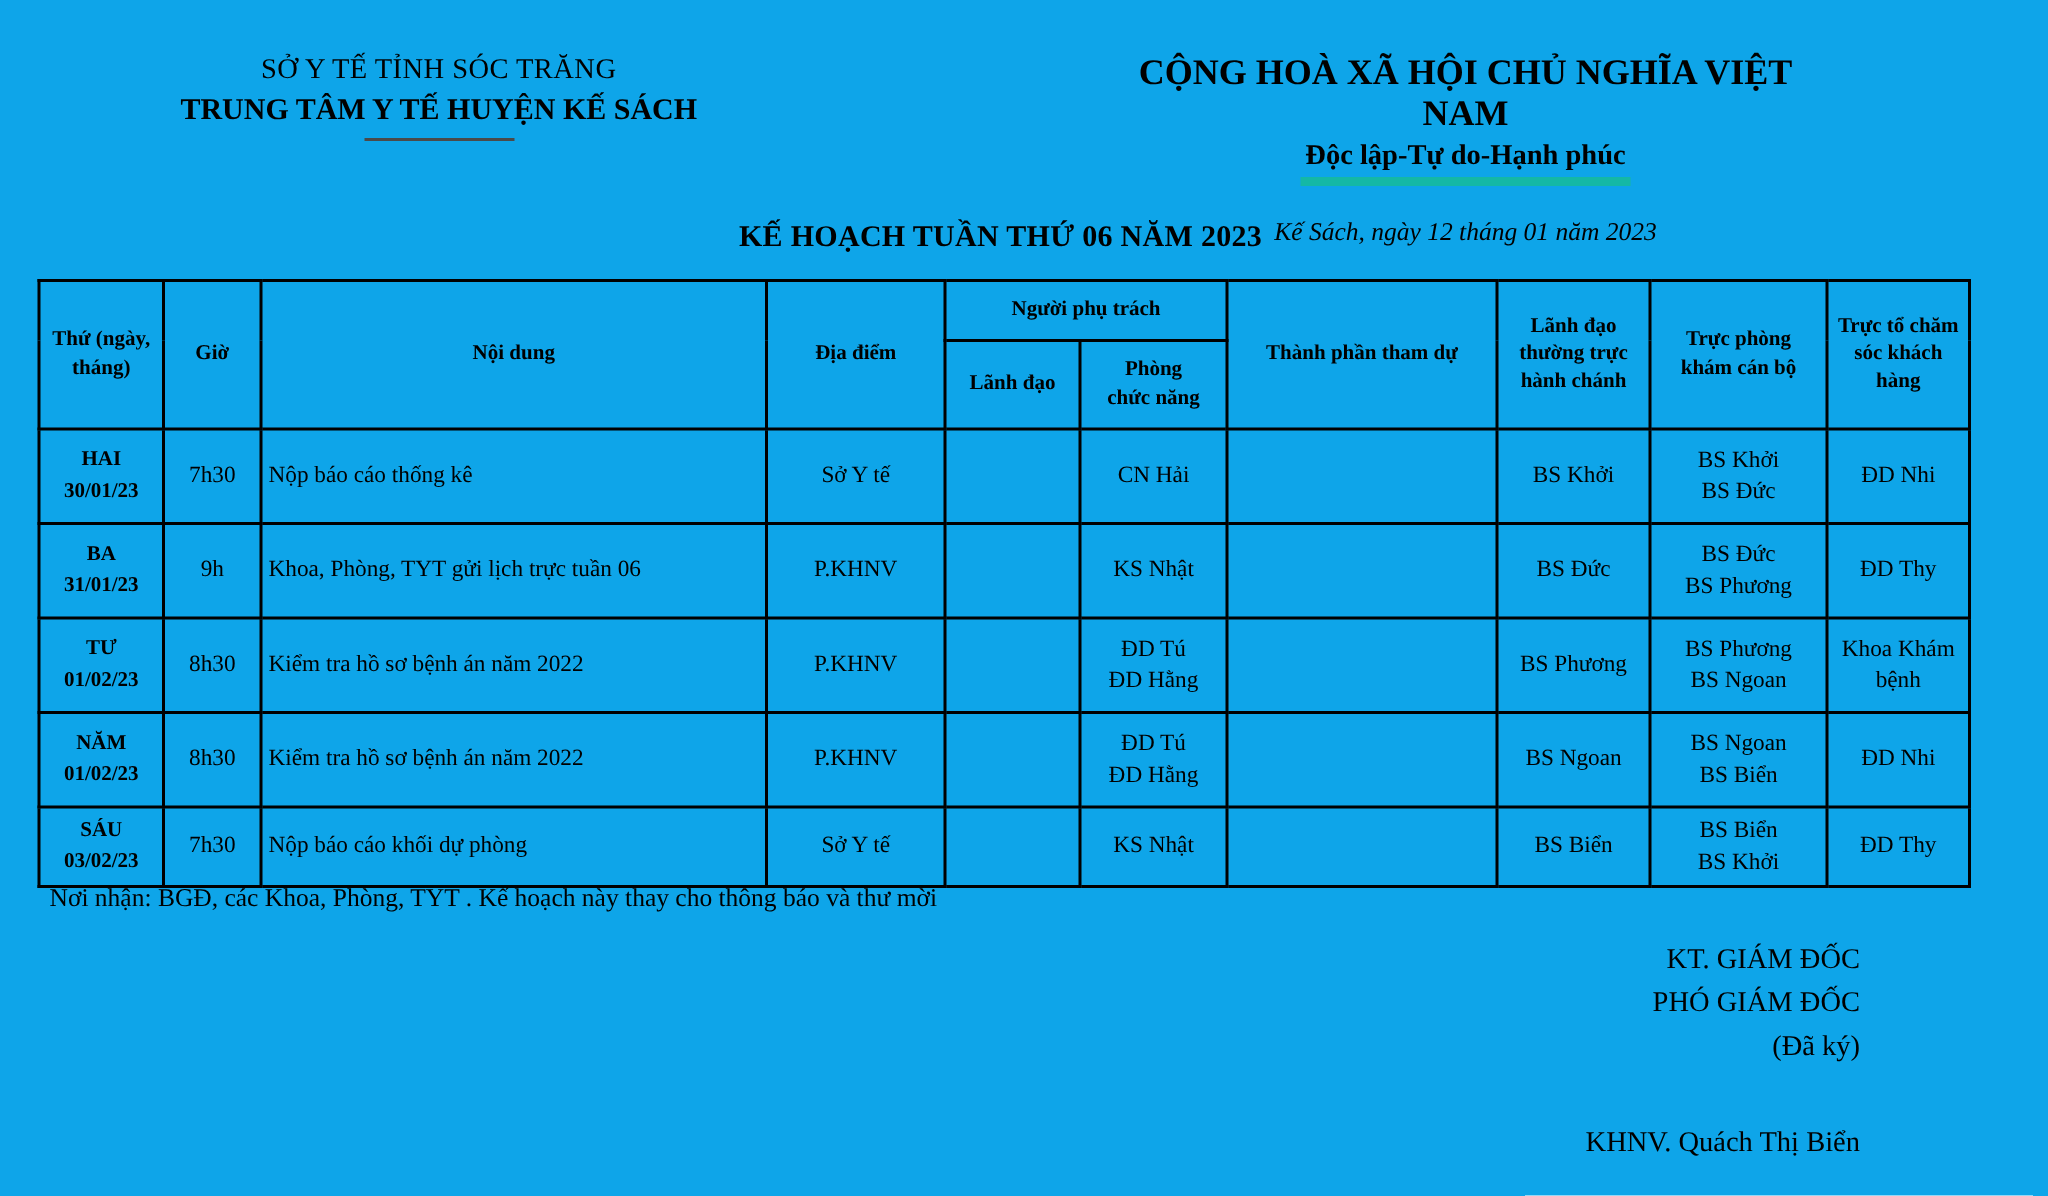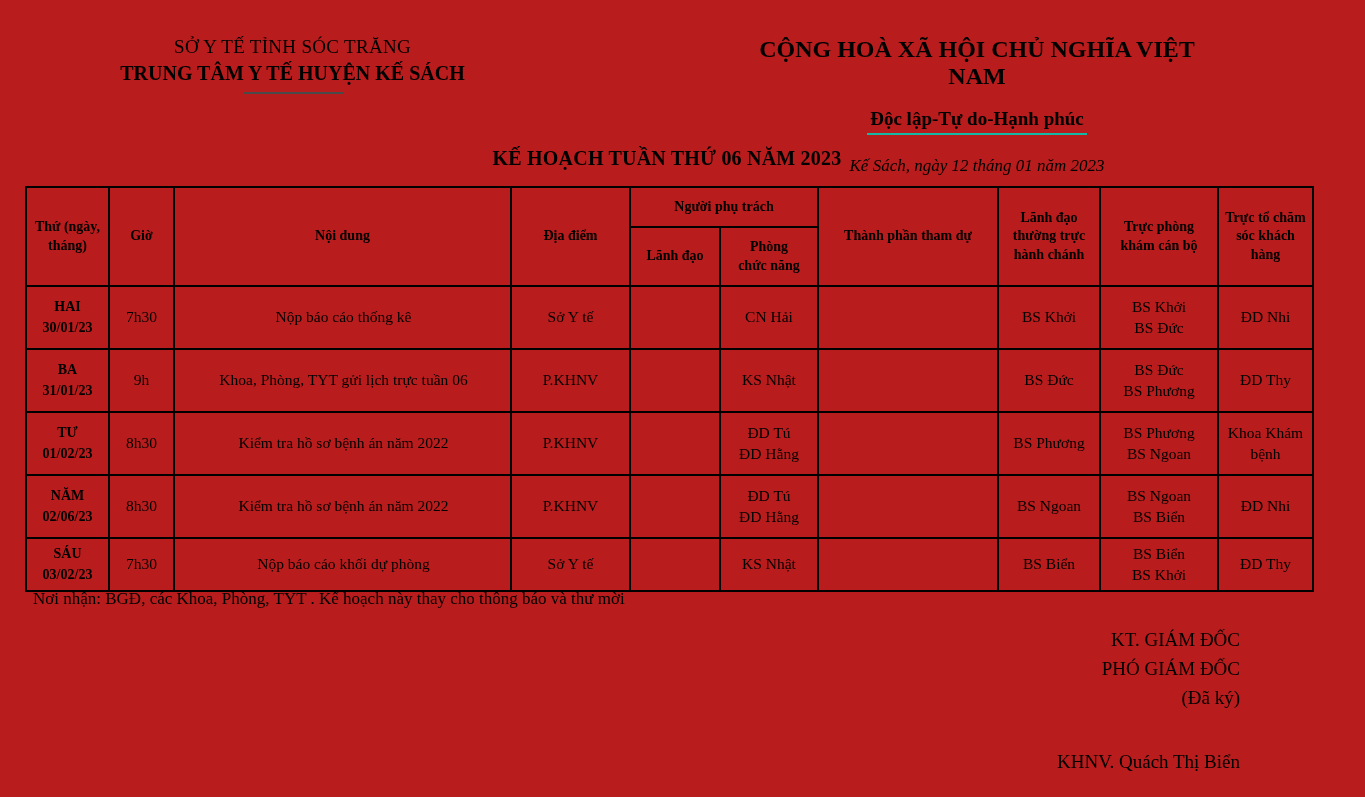--- a/index.html
+++ b/index.html
@@ -1,51 +1,51 @@
 <!DOCTYPE html>
 <html><head>
 <meta charset="utf-8">
 <style>
   * { margin:0; padding:0; box-sizing:border-box; }
   html,body { background:#ffffff; }
   .page {
-    position:relative; width:1365px; height:797px; background:#b91c1c;
+    position:relative; width:1365px; height:797px; background:#0ea5e9;
     color:#000000; font-family:"Liberation Serif", "DejaVu Serif", serif;
     overflow:hidden;
   }
   
   .header-left { position:absolute; left:95px; top:36px; width:395px; text-align:center; }
   .org-line1 { font-size:19px; letter-spacing:0.3px; }
   .org-line2 { font-size:20px; font-weight:bold; margin-top:4px; }
   .org-underline { width:100px; border-top:2px solid #4a4a4a; margin:7px auto 0; }
 
   .header-right { position:absolute; left:742px; top:36px; width:470px; text-align:center; }
   .nat-line1 { font-size:24px; font-weight:bold; }
   .nat-line2 { display:inline-block; font-size:19px; font-weight:bold;
-               border-bottom:2px solid #14b8a6; padding:0 3px 3px; margin-top:18px; }
+               border-bottom:6px solid #14b8a6; padding:0 3px 3px; margin-top:3px; }
   .date-line { font-size:17px; font-style:italic; margin-top:21px; }
 
   .doc-title { position:absolute; top:147px; left:0; width:1334px; text-align:center;
                font-size:20px; font-weight:bold; letter-spacing:0.2px; }
 
   
   .plan-table { position:absolute; left:25px; top:186px; width:1287px;
                 border-collapse:collapse; table-layout:fixed; }
   .plan-table th, .plan-table td {
     border:2px solid #000; text-align:center; vertical-align:middle;
     white-space:pre-line; overflow:hidden; padding:1px 2px;
   }
   .plan-table th { font-size:14px; font-weight:bold; line-height:1.3; }
   .plan-table td { font-size:15.5px; line-height:1.35; }
   tr.head-top { height:40px; }
   tr.head-sub { height:59px; }
   tbody tr { height:63px; }
   tbody tr:last-child { height:53px; }
   td.cell-day { font-size:14px; font-weight:bold; line-height:1.45; }
-  td.cell-content { text-align:center; padding-left:4px;margin-left:16px; }
+  td.cell-content { text-align:left; padding-left:4px;margin-left:16px; }
 
   
   .footer-note { position:absolute; left:33px; top:589px; font-size:17px; }
   .signature-block { position:absolute; left:895px; top:582px; width:345px;
                      text-align:right; font-weight:normal; font-size:19px; line-height:29px;margin-top:43px; }
   .signature-name { margin-top:35px; }
 </style>
 </head>
 <body>
 
@@ -144,21 +144,21 @@
 ĐD Hằng</td>
         <td></td>
         <td>BS Phương</td>
         <td>BS Phương
 BS Ngoan</td>
         <td>Khoa Khám
 bệnh</td>
       </tr>
       <tr>
         <td class="cell-day">NĂM
-02/06/23</td>
+01/02/23</td>
         <td>8h30</td>
         <td class="cell-content">Kiểm tra hồ sơ bệnh án năm 2022</td>
         <td>P.KHNV</td>
         <td></td>
         <td>ĐD Tú
 ĐD Hằng</td>
         <td></td>
         <td>BS Ngoan</td>
         <td>BS Ngoan
 BS Biển</td>

